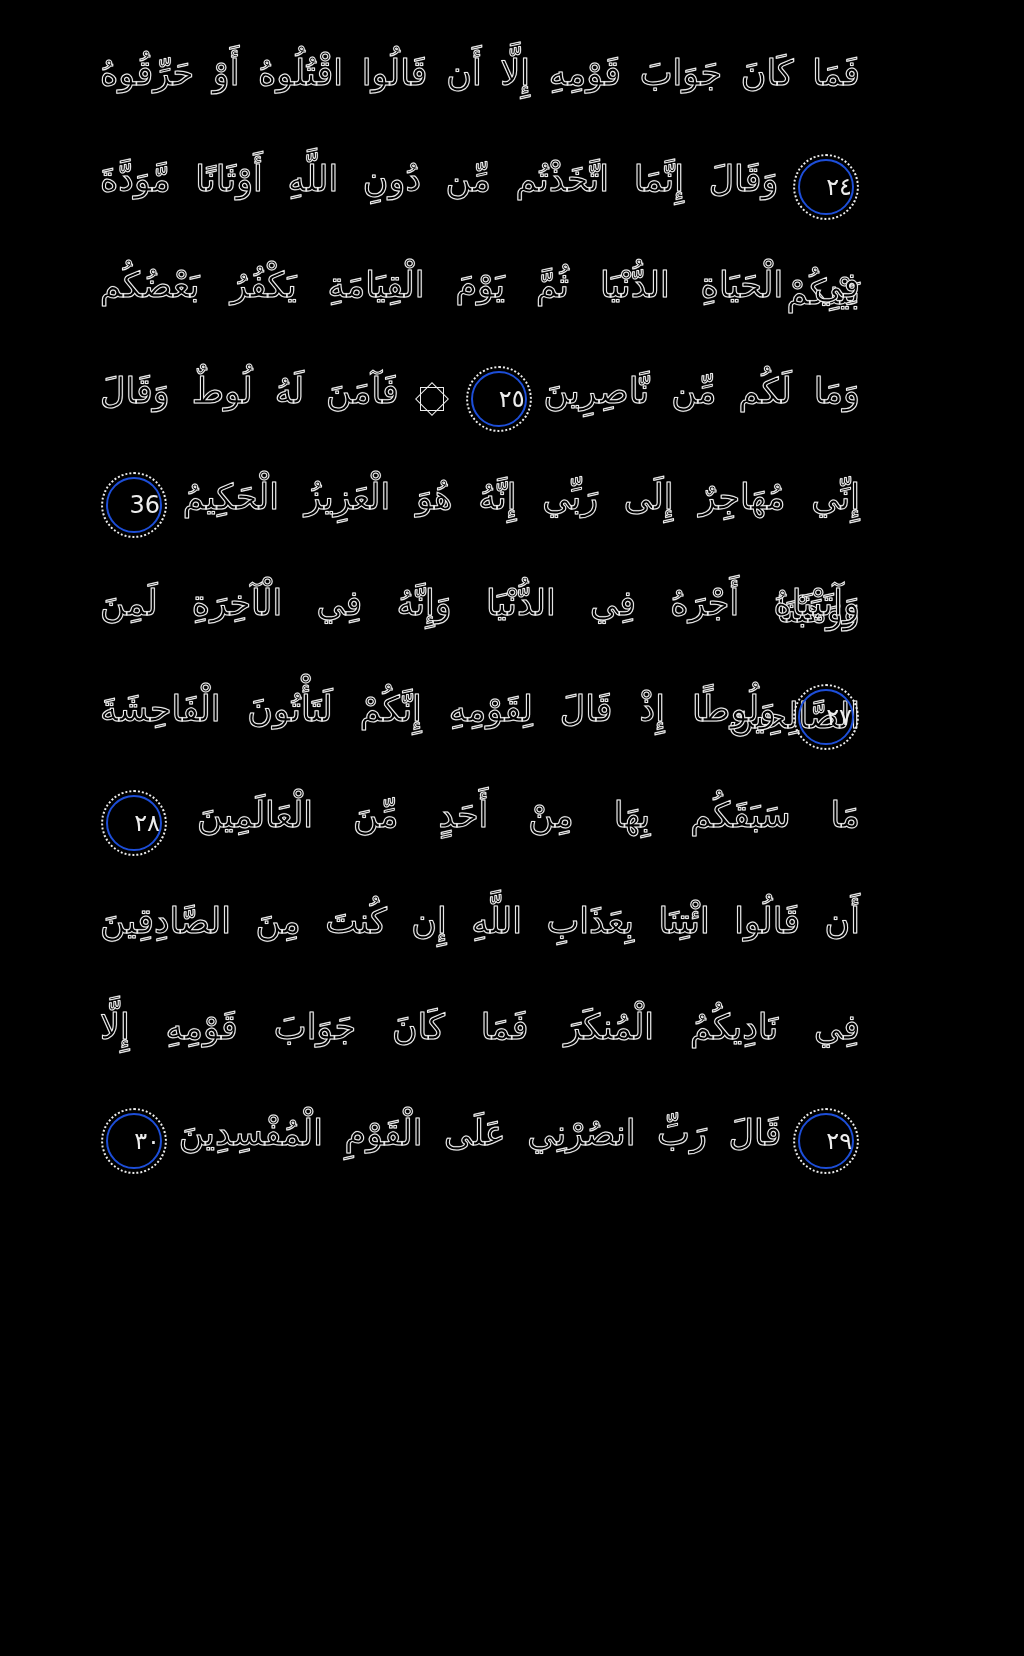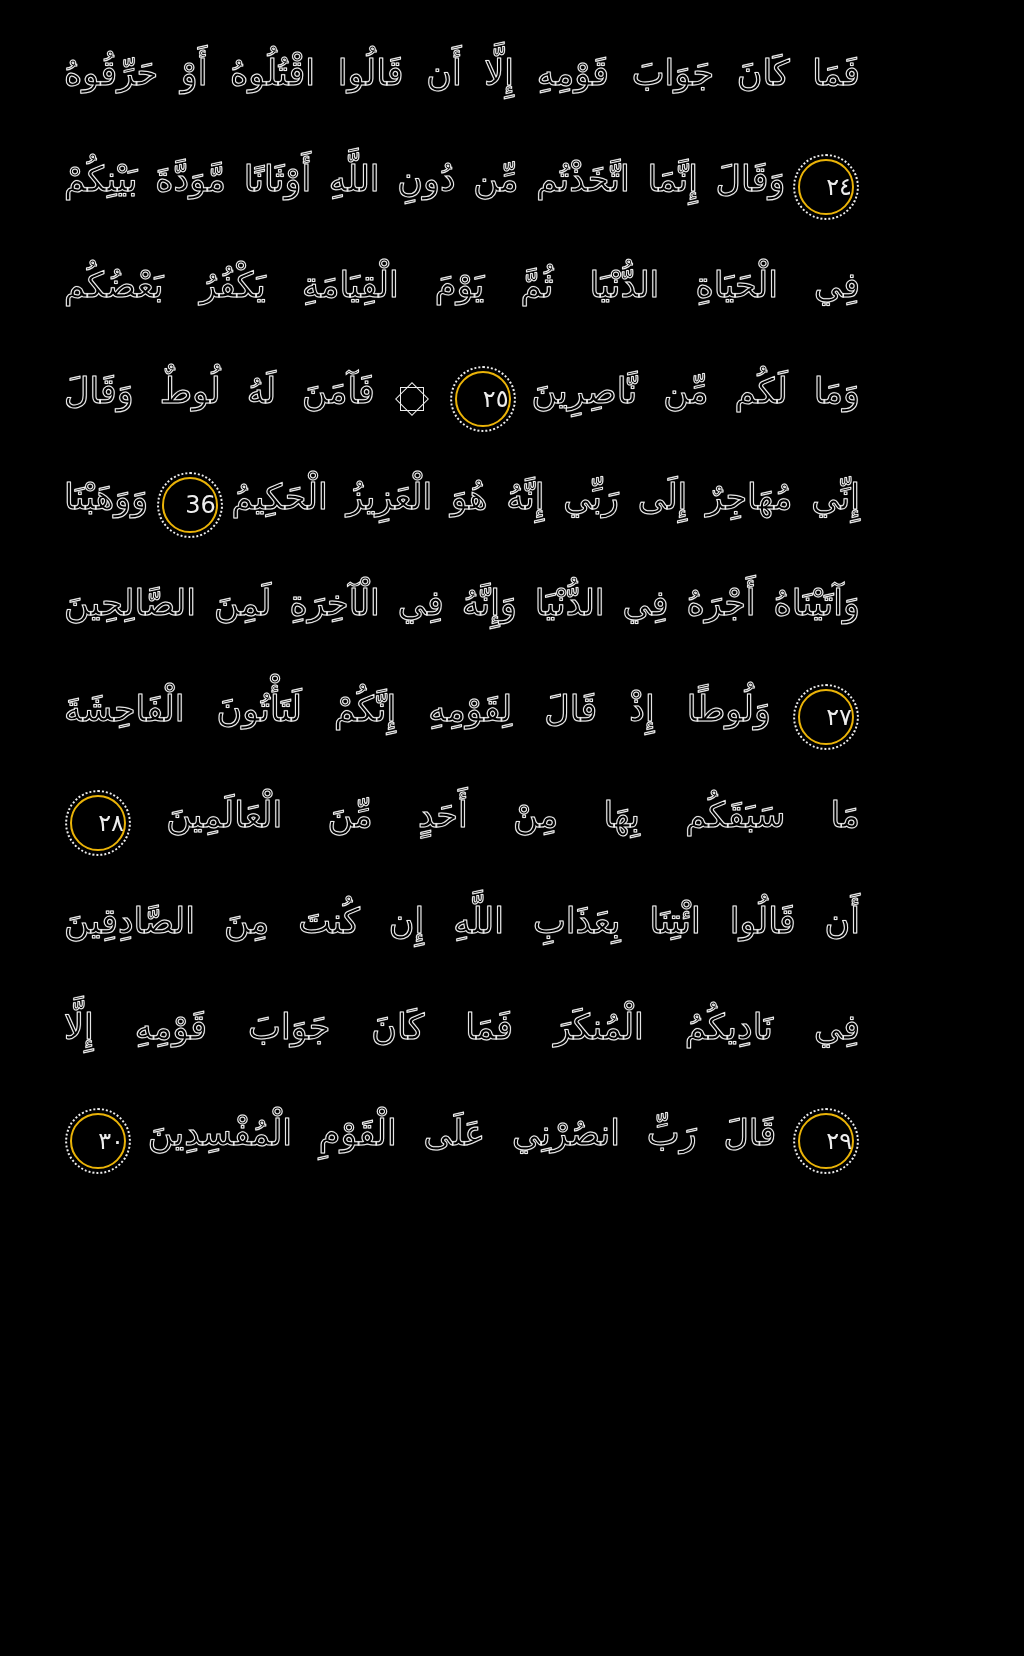--- a/index.html
+++ b/index.html
@@ -2,21 +2,21 @@
 <html lang="ar"><head>
 <meta charset="utf-8">
 <style>
   html,body{margin:0;padding:0;background:#000;}
   .page{
     position:relative;
     width:924px;height:1656px;
     background:#000000;
     direction:rtl;
     box-sizing:border-box;
-    padding:20px 64px 0 64px;
+    padding:20px 64px 0 100px;
     font-family:"DejaVu Sans",sans-serif;
     overflow:hidden;
   }
   .line{
     height:106px;
     line-height:106px;
     text-align:justify;
     text-align-last:justify;
     overflow:visible;
   }
@@ -24,21 +24,21 @@
     font-size:35px;
     color:#000000;
     -webkit-text-stroke:1px #ededed;
     text-shadow:0 0 1px #e8e8e8,0 0 1px #e8e8e8;
     letter-spacing:0.5px;
     word-spacing:5px;
   }
   .vmark{
     display:inline-block;
     width:56px;height:56px;
-    border:2px solid #eab308;
+    border:2px solid #1d4ed8;
     border-radius:50%;
     position:relative;
     vertical-align:middle;
     text-align:center;
     box-sizing:border-box;
     margin:4px 6px;
   }
   .vmark::before{
     content:'';
     position:absolute;

